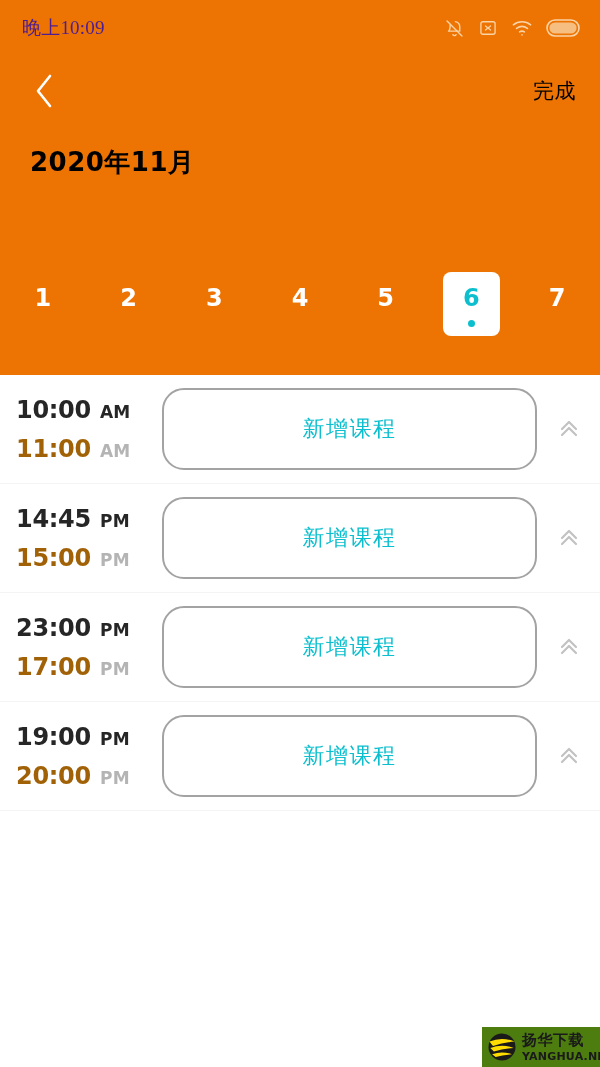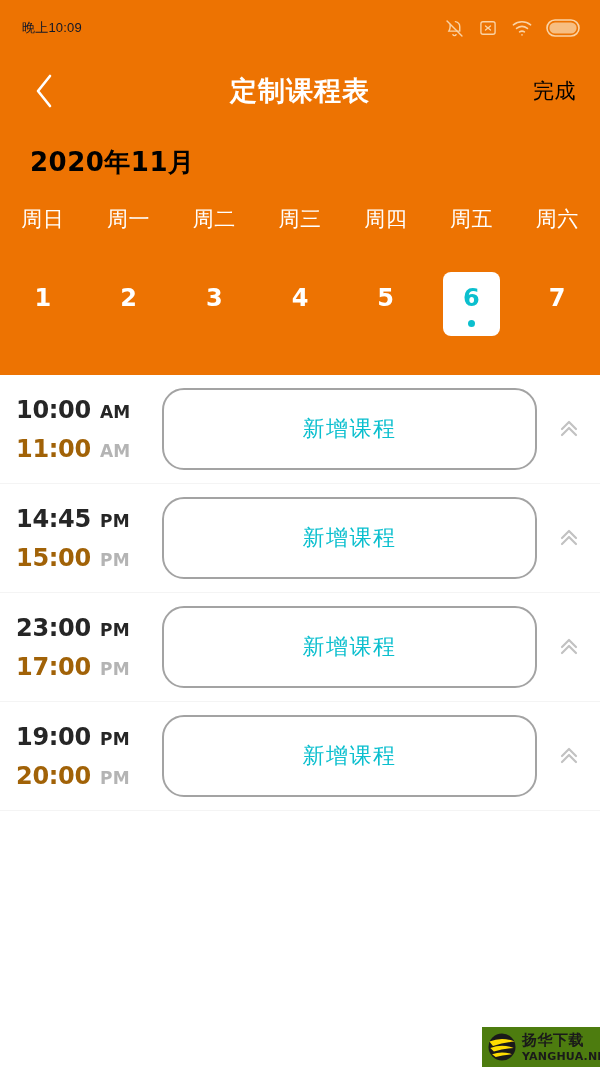--- a/index.html
+++ b/index.html
@@ -36,24 +36,24 @@
   
   .statusbar {
     height: 56px;
     display: flex;
     align-items: center;
     justify-content: space-between;
     padding: 0 20px 0 22px;
     box-sizing: border-box;
   }
   .status-time {
-    color: #0f172a;
-    font-size: 13px;
+    color: #4c1d95;
+    font-size: 19px;
     letter-spacing: 0.2px;
-    font-family: Liberation Sans, sans-serif;
+    font-family: Liberation Serif, serif;
   }
   .status-icons {
     display: flex;
     align-items: center;
     gap: 13px;
   }
   .status-icons svg { display: block; }
 
   
   .navbar {
@@ -326,35 +326,25 @@
         </span>
       </div>
     </div>
 
     <div class="navbar">
       <div class="nav-back">
         <svg width="22" height="38" viewBox="0 0 22 38" fill="none" stroke="#ffffff" stroke-width="2.6" stroke-linecap="round" stroke-linejoin="round">
           <polyline points="17,4 5,19 17,34"></polyline>
         </svg>
       </div>
-      <div class="nav-title">定制课程表</div>
       <div class="nav-action">完成</div>
     </div>
 
     <div class="month-label">2020年11月</div>
 
-    <div class="weekdays">
-      <div class="weekday">周日</div>
-      <div class="weekday">周一</div>
-      <div class="weekday">周二</div>
-      <div class="weekday">周三</div>
-      <div class="weekday">周四</div>
-      <div class="weekday">周五</div>
-      <div class="weekday">周六</div>
-    </div>
 
     <div class="days">
       <div class="day-cell">
         <div class="day-inner">
             <span class="day-num">1</span>
             <span class="day-dot"></span>
           </div>
       </div>
       <div class="day-cell">
         <div class="day-inner">

